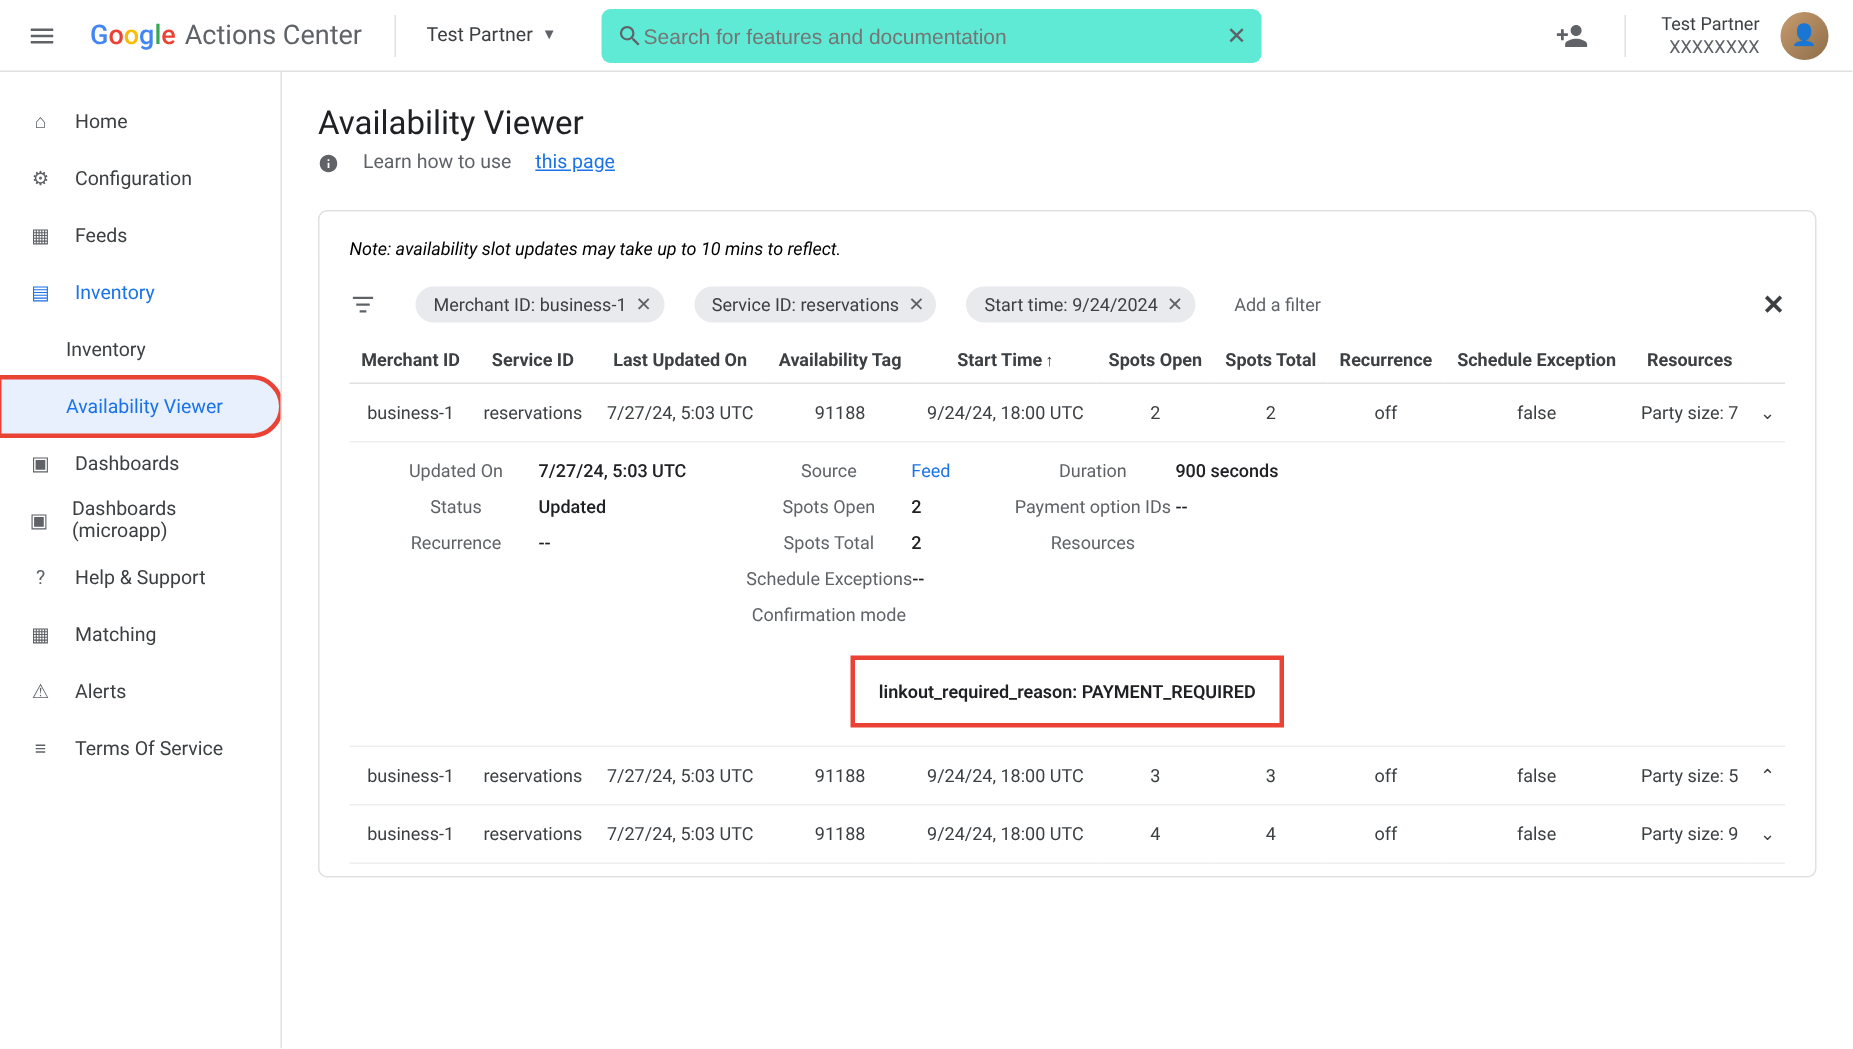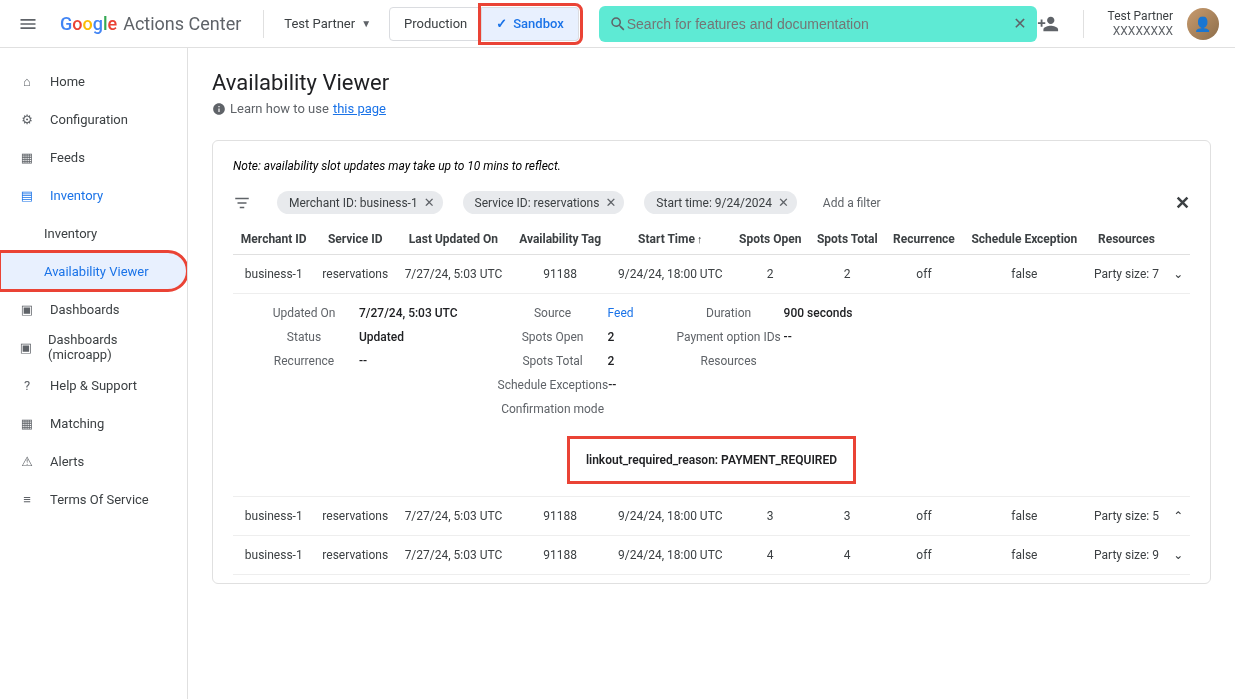--- a/index.html
+++ b/index.html
@@ -37,21 +37,21 @@
 .nav-item.sub { padding-left: 44px; }
 .nav-item.active { background: #e8f0fe; color: #1a73e8; border-radius: 0 20px 20px 0; }
 .nav-item.active-parent { color: #1a73e8; }
 .nav-item.highlight { outline: 3px solid #ea4335; outline-offset: -1px; }
 .nav-icon { width: 18px; display: flex; justify-content: center; color: #5f6368; }
 .nav-item.active-parent .nav-icon { color: #1a73e8; }
 
 
 .content { flex: 1; overflow-y: auto; padding: 22px 24px; background: #fff; }
 .page-title { font-size: 22px; color: #202124; font-weight: 400; margin-bottom: 6px; }
-.help-line { display: flex; align-items: center; gap: 4px; font-size: 13px; color: #5f6368; }
+.help-line { display: flex; align-items: center; gap: 16px; font-size: 13px; color: #5f6368; }
 .help-line a { color: #1a73e8; text-decoration: underline; }
 
 .card { border: 1px solid #e0e0e0; border-radius: 6px; margin-top: 24px; padding: 18px 20px 8px; }
 .note { font-size: 12px; color: #000000; font-style: italic; margin-bottom: 18px; }
 
 .filter-row { display: flex; align-items: center; gap: 20px; margin-bottom: 10px; position: relative; }
 .filter-icon { color: #5f6368; margin-right: 6px; }
 .chip { display: inline-flex; align-items: center; background: #e8eaed; border-radius: 14px; padding: 4px 8px 4px 12px; font-size: 12px; color: #3c4043; gap: 6px; }
 .chip .x { color: #5f6368; cursor: pointer; font-size: 13px; }
 .add-filter { font-size: 12px; color: #5f6368; margin-left: 6px; cursor: pointer; }
@@ -85,27 +85,20 @@
       </svg>
   </div>
   <div class="logo-area">
     <span class="google-logo"><span class="g1">G</span><span class="g2">o</span><span class="g3">o</span><span class="g4">g</span><span class="g5">l</span><span class="g6">e</span></span>
     <span class="product-name">Actions Center</span>
   </div>
   <div class="header-divider"></div>
   <div class="partner-dropdown">
     <span>Test Partner</span>
     <span class="caret">▼</span>
-  </div>
-  <div class="env-tabs">
-    <div class="env-tab production">Production</div>
-    <div class="env-tab sandbox highlight">
-      <span class="check">✓</span>
-      <span>Sandbox</span>
-    </div>
   </div>
   <div class="search-bar">
     <svg width="18" height="18" viewBox="0 0 24 24">
         <path fill="#5f6368" d="M15.5 14h-.79l-.28-.27A6.47 6.47 0 0016 9.5 6.5 6.5 0 109.5 16a6.47 6.47 0 004.23-1.57l.27.28v.79l5 5L20.49 19l-5-5zm-6 0C7.01 14 5 11.99 5 9.5S7.01 5 9.5 5 14 7.01 14 9.5 11.99 14 9.5 14z"></path>
       </svg>
     <input placeholder="Search for features and documentation" style="">
     <span class="clear">✕</span>
   </div>
   <div class="header-right">
     <span class="person-add">

